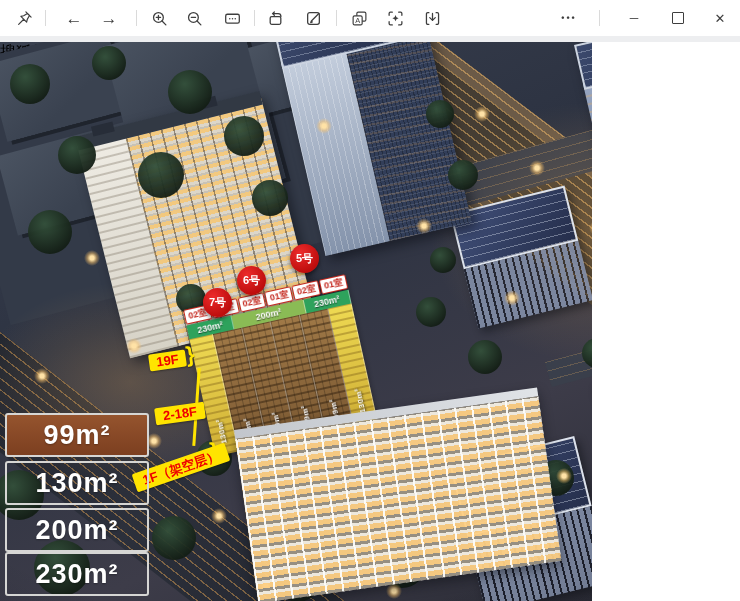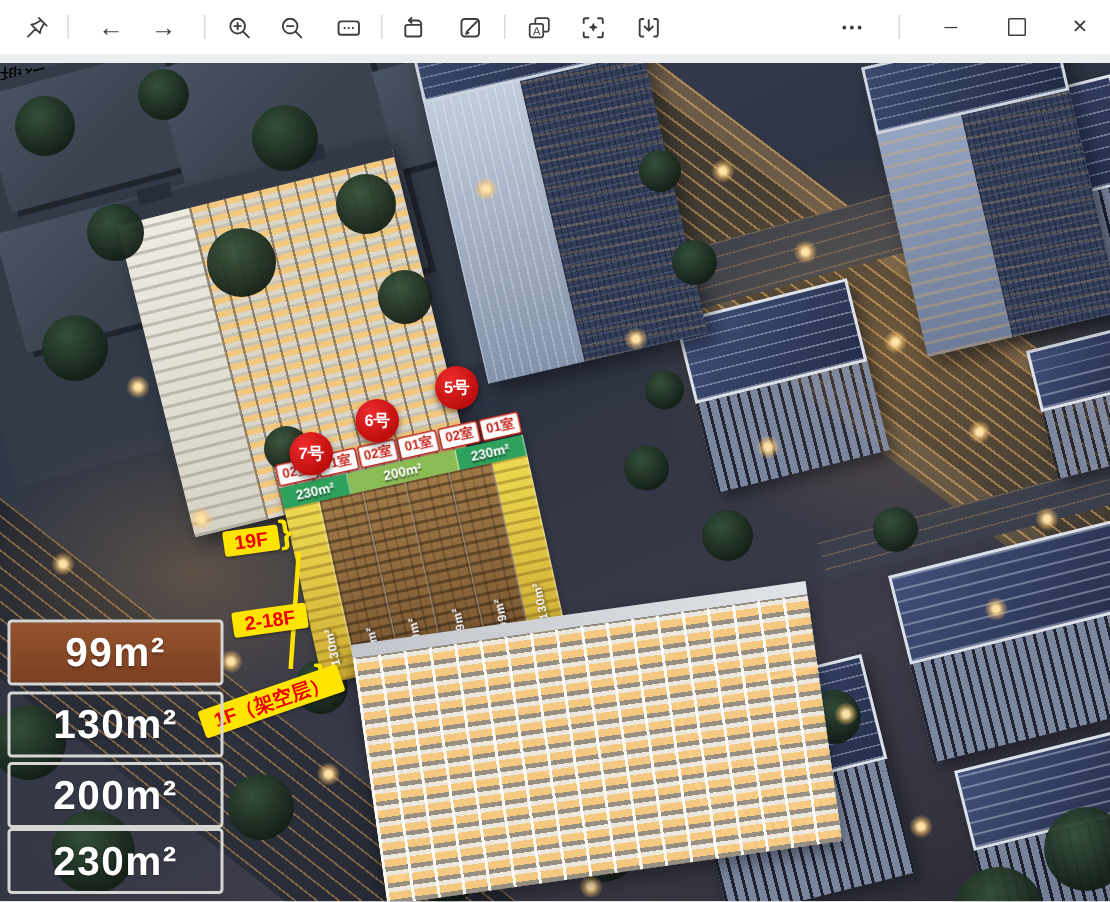--- a/index.html
+++ b/index.html
@@ -14,21 +14,21 @@
   .tbtn svg{width:17px;height:17px;display:block;}
   .tglyph{font-size:17px;line-height:1;color:#3e3e3e;}
   .tdiv{width:1px;height:16px;background:#dadada;flex:0 0 auto;}
   .sp{flex:1 1 auto;}
   .more{font-size:9px;letter-spacing:2px;font-weight:bold;color:#3e3e3e;}
   .winbtn{width:40px;}
   .sq{width:10px;height:10px;border:1.2px solid #3e3e3e;border-radius:1px;display:block;}
   .gap-strip{position:absolute;left:0;top:36px;width:740px;height:6px;background:#edeef0;z-index:99;}
 
   
-  #photo{position:absolute;left:0;top:42px;width:740px;height:559px;overflow:hidden;
+  #photo{position:absolute;left:0;top:42px;width:592px;height:559px;overflow:hidden;
          background:linear-gradient(155deg,#3a4150 0%,#2d3342 40%,#3d3c49 72%,#2b2c36 100%);}
   #photo *{pointer-events:none;}
   .district{position:absolute;left:-30px;top:-25px;width:370px;height:265px;
             transform:rotate(-15deg);background:#333a48;z-index:1;}
   .blk{position:absolute;transform:rotate(-15deg);
        background:linear-gradient(150deg,#4a5361,#3a4250 65%);
        box-shadow:4px 4px 0 rgba(18,22,29,.6);z-index:1;}
   .road{position:absolute;transform-origin:top left;z-index:2;}
   .r-left{background:
       repeating-linear-gradient(180deg,rgba(255,182,88,.40) 0 1.2px,transparent 1.2px 9px),
@@ -371,21 +371,21 @@
 
     <div class="fgb">
       <div class="fg-roof"></div>
         <div class="fg-body"></div>
     </div>
 
     <div class="vig"></div>
 
     <div class="badge" style="left:290px;top:202px">5号</div>
     <div class="badge" style="left:237px;top:224px">6号</div>
-    <div class="badge" style="left:193px;top:246px">7号</div>
+    <div class="badge" style="left:203px;top:246px">7号</div>
 
     <div class="flabel" style="left:149px;top:310px;width:37px;height:17px;transform:rotate(-8deg)">19F</div>
     <div class="ybracket" style="left:186px;top:300px;transform:scaleX(-1) rotate(8deg)">{</div>
     <div class="yline" style="left:195px;top:326px;height:78px;transform:rotate(4deg)"></div>
     <div class="flabel" style="left:155px;top:363px;width:50px;height:17px;transform:rotate(-8deg)">2-18F</div>
     <div class="ybracket" style="left:210px;top:396px;transform:scaleX(-1) rotate(8deg)">{</div>
     <div class="flabel" style="left:132px;top:416px;width:98px;height:19px;transform:rotate(-19deg)">1F（架空层）</div>
 
     <div class="lg lg-99" style="top:371px">99m²</div>
     <div class="lg lg-130" style="top:419px">130m²</div>

